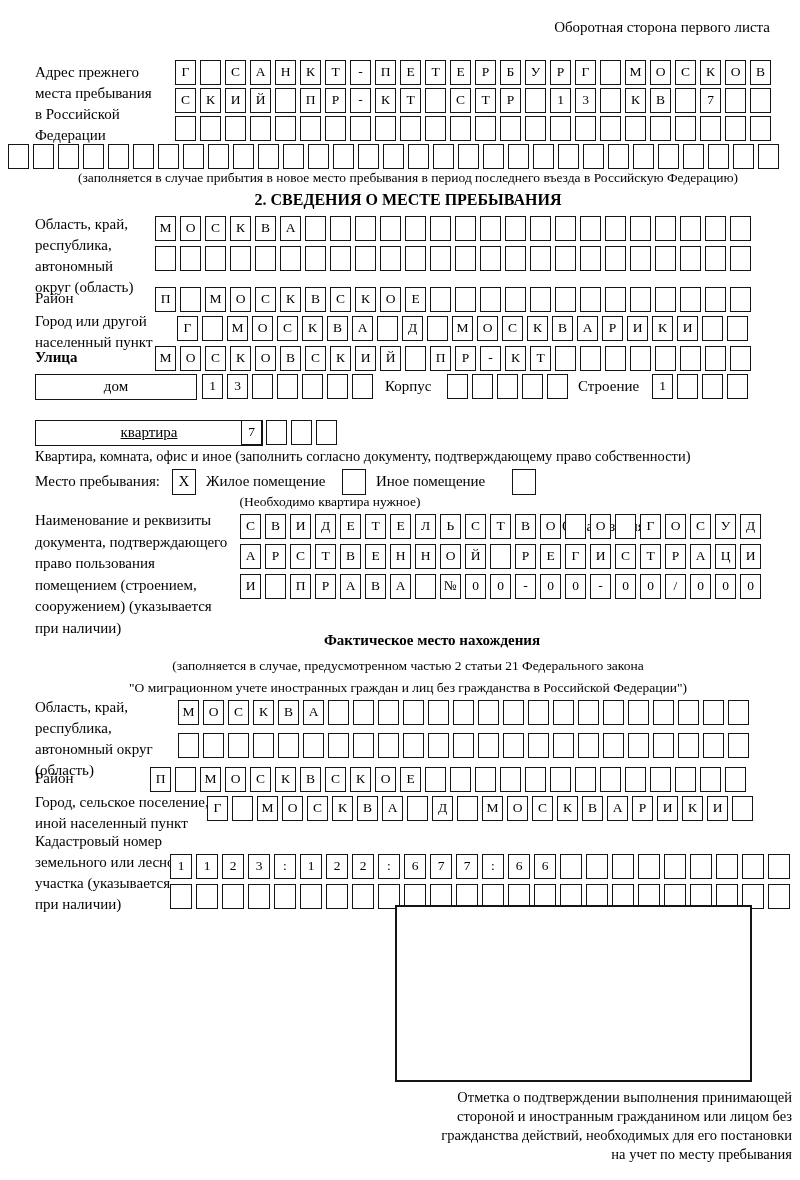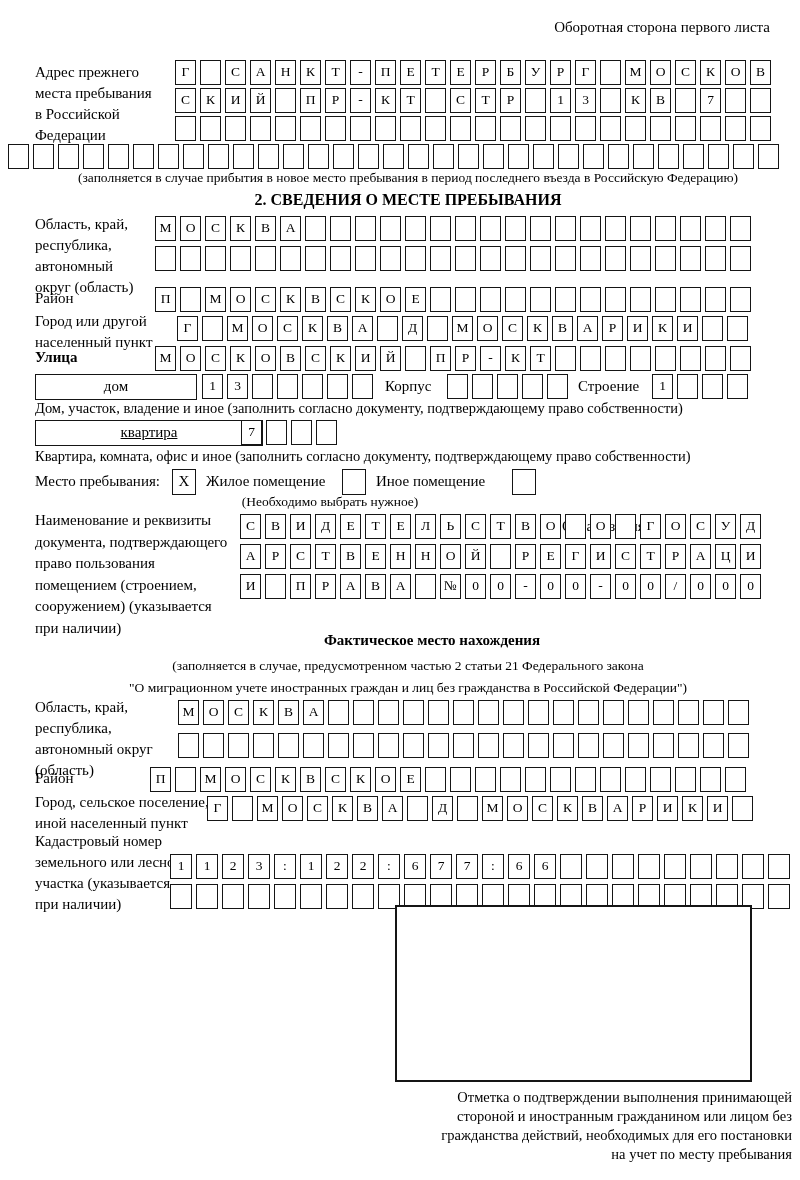--- a/index.html
+++ b/index.html
@@ -307,39 +307,38 @@
       <span class="cell"></span>
       <span class="cell"></span>
     </div>
   <div class="abs lbl" style="top:376px;left:578px;">Строение</div>
   <div class="cellrow" style="top:374px;left:652px;">
       <span class="cell">1</span>
       <span class="cell"></span>
       <span class="cell"></span>
       <span class="cell"></span>
     </div>
-  <div class="abs cap" style="top:399px;left:35px;">Дом, участок, владение и иное (заполнить согласно документу, подтверждающему право собственности)</div>
 
   <div class="boxfield" style="top:420px;left:35px;width:228px;text-decoration:underline;">квартира</div>
   <div class="cellrow" style="top:420px;left:241px;">
       <span class="cell">7</span>
       <span class="cell"></span>
       <span class="cell"></span>
       <span class="cell"></span>
     </div>
   <div class="abs cap" style="top:447px;left:35px;">Квартира, комната, офис и иное (заполнить согласно документу, подтверждающему право собственности)</div>
 
   <div class="abs lbl" style="top:471px;left:35px;">Место пребывания:</div>
   <div class="chkbox" style="top:469px;left:172px;">X</div>
   <div class="abs lbl" style="top:471px;left:206px;">Жилое помещение</div>
   <div class="chkbox" style="top:469px;left:342px;"></div>
   <div class="abs lbl" style="top:471px;left:376px;">Иное помещение</div>
   <div class="chkbox" style="top:469px;left:512px;"></div>
   <div class="abs lbl" style="top:471px;left:562px;margin-top:45px;">Организация</div>
-  <div class="abs note" style="top:494px;left:180px;width:300px;text-align:center;">(Необходимо выбрать нужное)</div>
+  <div class="abs note" style="top:494px;left:180px;width:300px;text-align:center;">(Необходимо квартира нужное)</div>
 
   <div class="abs lbl" style="top:510px;left:35px;line-height:21.5px;">Наименование и реквизиты
 документа, подтверждающего
 право пользования
 помещением (строением,
 сооружением) (указывается
 при наличии)</div>
   <div class="cellrow" style="top:514px;left:240px;">
       <span class="cell">С</span>
       <span class="cell">В</span>

